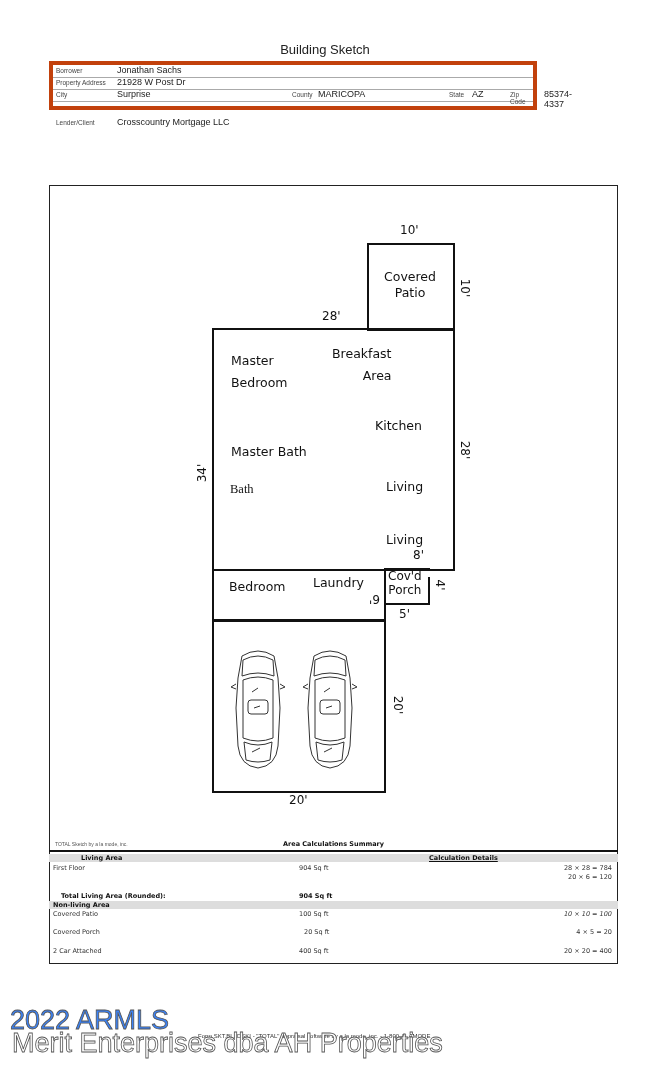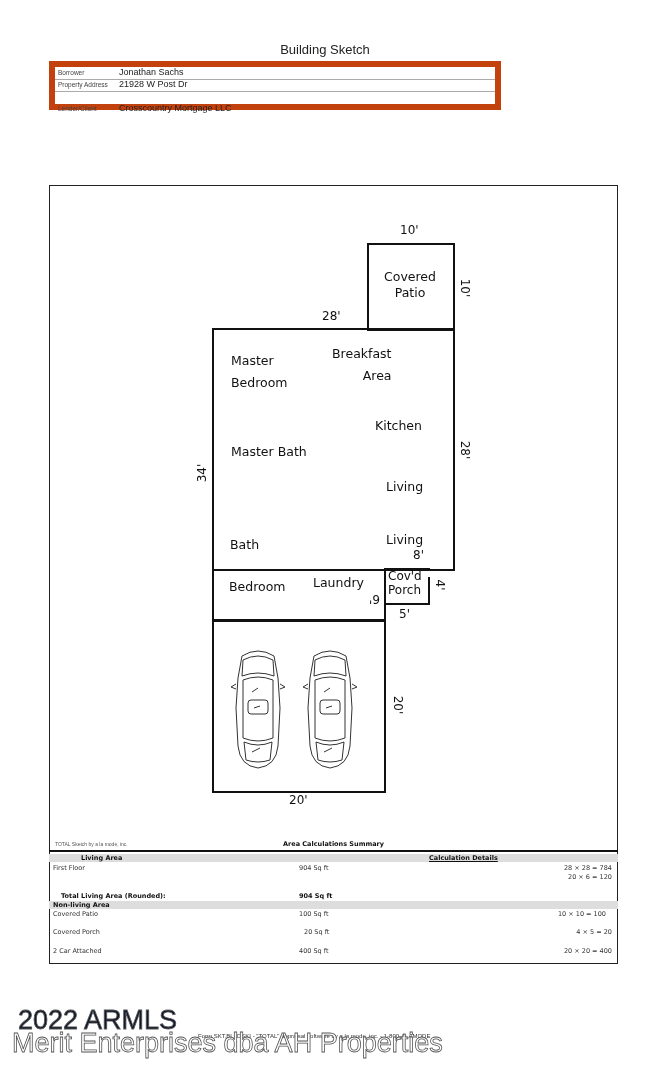--- a/index.html
+++ b/index.html
@@ -1,55 +1,65 @@
 <!DOCTYPE html>
 <html><head>
 <meta charset="utf-8">
 <style>
   html, body { margin:0; padding:0; background:#fff; }
   body { width:650px; height:1070px; position:relative; overflow:hidden; font-family:"DejaVu Sans", sans-serif; color:#111; }
   .abs { position:absolute; }
   .title { left:0; width:650px; top:42px; text-align:center; font-family:"Liberation Sans", sans-serif; font-size:13px; color:#222; }
-  .hdr { left:49px; top:61px; width:452px; height:49px; border:6px solid #c2410c; box-sizing:border-box; }
+  .hdr { left:49px; top:61px; width:488px; height:49px; border:4px solid #c2410c; box-sizing:border-box; }
   .hdr-row { position:absolute; left:0; width:100%; height:12px; border-bottom:1px solid #aaa; font-family:"Liberation Sans", sans-serif; }
   .hdr-row:last-child { border-bottom:none; }
   .lbl { position:absolute; font-size:6.5px; color:#444; top:2px; }
   .val { position:absolute; font-size:9px; color:#222; top:0px; }
   .frame { left:49px; top:185px; width:569px; height:779px; border:1.5px solid #222; box-sizing:border-box; }
   .wall { position:absolute; border:2.5px solid #111; box-sizing:border-box; }
   .room { position:absolute; font-size:12.5px; color:#111; white-space:nowrap; line-height:1.3; }
   .dim { position:absolute; font-size:12px; color:#111; white-space:nowrap; }
   .rot { transform:rotate(90deg); transform-origin:center center; }
   .rotn { transform:rotate(-90deg); transform-origin:center center; }
   .small { position:absolute; font-size:5px; color:#555; font-family:"Liberation Sans", sans-serif; }
   .summary-title { position:absolute; font-size:6.5px; font-weight:bold; }
   .sumtable { left:49px; top:850px; width:569px; height:114px; border-top:2.5px solid #111; box-sizing:border-box; }
   .band { position:absolute; left:0; width:100%; height:8px; background:#ddd; }
   .cell { position:absolute; font-size:6.5px; color:#333; white-space:nowrap; }
   .b { font-weight:bold; color:#111; }
-  .wm1 { left:18px; top:1005px; font-family:"Liberation Sans", sans-serif; font-size:27px; color:#0f172a; -webkit-text-stroke:0.8px #555; letter-spacing:0px; }
+  .wm1 { left:10px; top:1005px; font-family:"Liberation Sans", sans-serif; font-size:27px; color:#3b82f6; -webkit-text-stroke:0.8px #555; letter-spacing:0px; }
   .wm2 { left:12px; top:1028px; font-family:"Liberation Sans", sans-serif; font-size:27px; color:#fff; -webkit-text-stroke:0.8px #555; }
   .footer { left:198px; top:1033px; font-family:"Liberation Sans", sans-serif; font-size:6px; color:#333; }
   .car { position:absolute; width:56px; height:124px; }
 </style>
 </head>
 <body>
 
 <div class="abs title">Building Sketch</div>
 
 <div class="abs hdr">
   <div class="hdr-row" style="top:0;">
     <span class="lbl" style="left:3px;">Borrower</span>
     <span class="val" style="left:64px;">Jonathan Sachs</span>
   </div>
   <div class="hdr-row" style="top:12px;">
     <span class="lbl" style="left:3px;">Property Address</span>
     <span class="val" style="left:64px;">21928 W Post Dr</span>
   </div>
-  <div class="hdr-row" style="top:36px;text-decoration:underline;">
+  <div class="hdr-row" style="top:24px;">
+    <span class="lbl" style="left:3px;">City</span>
+    <span class="val" style="left:64px;">Surprise</span>
+    <span class="lbl" style="left:239px;">County</span>
+    <span class="val" style="left:265px;">MARICOPA</span>
+    <span class="lbl" style="left:396px;">State</span>
+    <span class="val" style="left:419px;">AZ</span>
+    <span class="lbl" style="left:457px;">Zip Code</span>
+    <span class="val" style="left:491px;">85374-4337</span>
+  </div>
+  <div class="hdr-row" style="top:52px;text-decoration:underline;">
     <span class="lbl" style="left:3px;">Lender/Client</span>
     <span class="val" style="left:64px;">Crosscountry Mortgage LLC</span>
   </div>
 </div>
 
 <div class="abs frame"></div>
 
 <div class="wall" style="left:367px; top:243px; width:88px; height:88px;"></div>
 <div class="wall" style="left:212px; top:328px; width:243px; height:243px;"></div>
 <div class="wall" style="left:212px; top:568px; width:174px; height:54px; border-top:none;"></div>
@@ -66,25 +76,25 @@
   <div>Master</div>
   <div style="margin-top:6px;">Bedroom</div>
 </div>
 <div class="room" style="left:332px; top:346px; text-align:right;">
   <div>Breakfast</div>
   <div style="margin-top:6px;">Area</div>
 </div>
 <div class="room" style="left:375px; top:418px;">Kitchen</div>
 <div class="room" style="left:231px; top:444px;">Master Bath</div>
 <div class="room" style="left:386px; top:479px;">Living</div>
-<div class="room" style="left:230px; top:537px;">Bath</div>
+<div class="room" style="left:230px; top:481px;font-family:Liberation Serif, serif;">Bath</div>
 <div class="room" style="left:386px; top:532px;">Living</div>
 <div class="room" style="left:229px; top:579px;">Bedroom</div>
 <div class="room" style="left:313px; top:575px;">Laundry</div>
-<div class="room" style="left:388px; top:569px; font-size:12px; line-height:1.2;">
+<div class="room" style="left:388px; top:569px; font-size:12px; line-height:1.2;text-align:center;">
   <div>Cov'd</div>
   <div>Porch</div>
 </div>
 
 <div class="dim" style="left:400px; top:223px;">10'</div>
 <div class="dim rot" style="left:456px; top:281px;">10'</div>
 <div class="dim" style="left:322px; top:309px;">28'</div>
 <div class="dim rot" style="left:456px; top:443px;">28'</div>
 <div class="dim rotn" style="left:193px; top:466px;">34'</div>
 <div class="dim" style="left:413px; top:548px;">8'</div>
@@ -137,21 +147,21 @@
   <div class="cell" style="right:6px; top:21px; text-align:right;">20 × 6  = 120</div>
 
   <div class="cell b" style="left:12px; top:40px;">Total Living Area (Rounded):</div>
   <div class="cell b" style="left:250px; top:40px;">904 Sq ft</div>
 
   <div class="band" style="top:49px;"></div>
   <div class="cell b" style="left:4px; top:49px;">Non-living Area</div>
 
   <div class="cell" style="left:4px; top:58px;">Covered Patio</div>
   <div class="cell" style="left:250px; top:58px;">100 Sq ft</div>
-  <div class="cell" style="right:12px; top:58px; text-align:right;">10 × 10 = 100</div>
+  <div class="cell" style="right:6px; top:58px; text-align:right;font-style:italic;">10 × 10 = 100</div>
 
   <div class="cell" style="left:4px; top:76px;">Covered Porch</div>
   <div class="cell" style="left:255px; top:76px;">20 Sq ft</div>
   <div class="cell" style="right:6px; top:76px; text-align:right;">4 × 5   =  20</div>
 
   <div class="cell" style="left:4px; top:95px;">2 Car Attached</div>
   <div class="cell" style="left:250px; top:95px;">400 Sq ft</div>
   <div class="cell" style="right:6px; top:95px; text-align:right;">20 × 20 = 400</div>
 </div>
 

